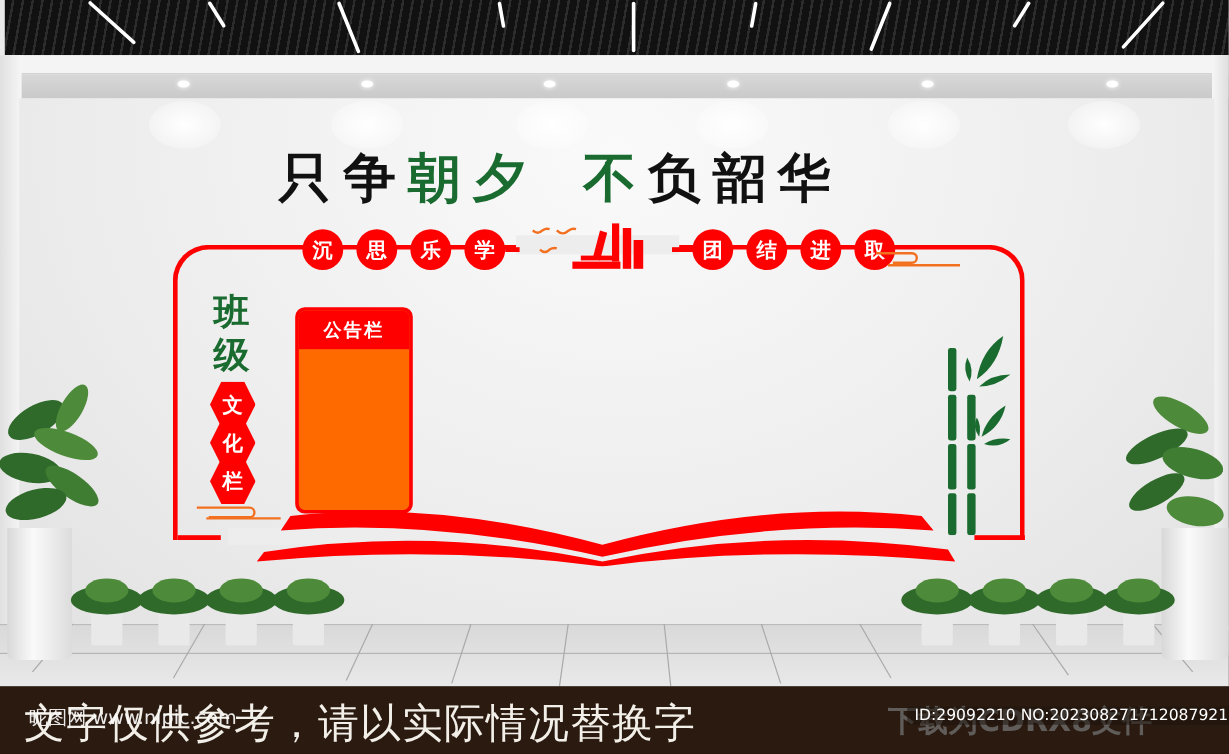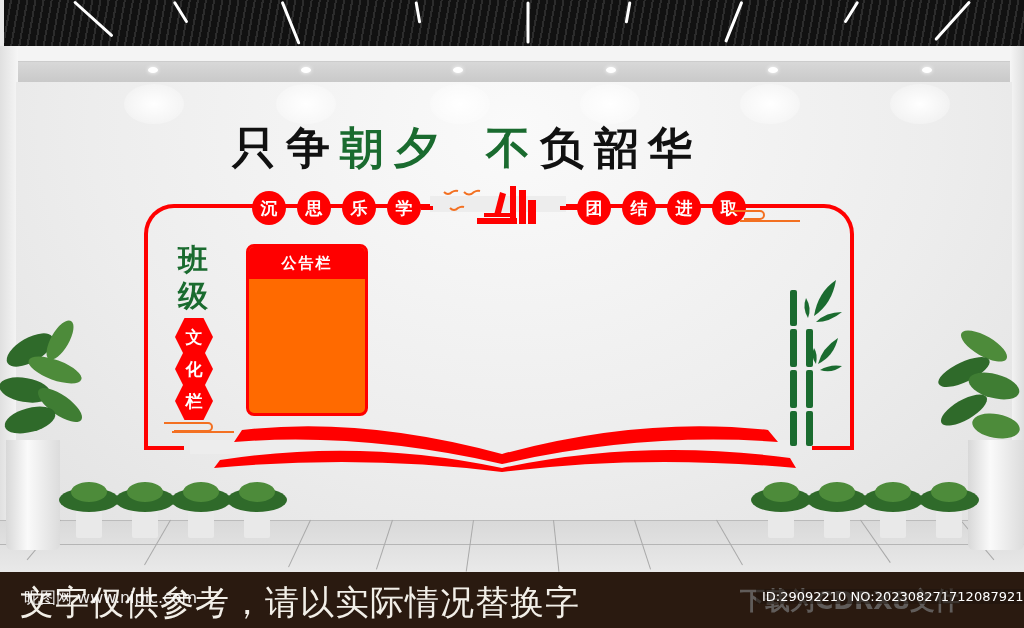--- a/index.html
+++ b/index.html
@@ -33,21 +33,21 @@
   .hl-green{color:#1a6b2f}
   .gap{width:38px}
 
   
   .frame{position:absolute;border:4px solid #f00}
   .redline{position:absolute;background:#f00}
   .circle{position:absolute;width:34px;height:34px;border-radius:50%;background:#f00;color:#fff;
     font-size:17px;font-weight:bold;display:flex;align-items:center;justify-content:center}
 
   
-  .panel{position:absolute;top:244px;width:122px;height:172px;border:3px solid #f00;border-radius:8px;
+  .panel{position:absolute;top:256px;width:98px;height:172px;border:3px solid #f00;border-radius:8px;
     background:#ff6a00;overflow:hidden}
   .panel-head{height:32px;background:#f00;color:#fff;font-size:15px;font-weight:bold;
     display:flex;align-items:center;justify-content:center;letter-spacing:2px}
 
   
   .side-green{position:absolute;left:178px;color:#1a6b2f;font-size:30px;font-weight:bold}
   .hex{position:absolute;left:175px;width:38px;height:38px;background:#f00;color:#fff;font-size:17px;font-weight:bold;
     clip-path:polygon(25% 0,75% 0,100% 50%,75% 100%,25% 100%,0 50%);display:flex;align-items:center;justify-content:center}
 
   

